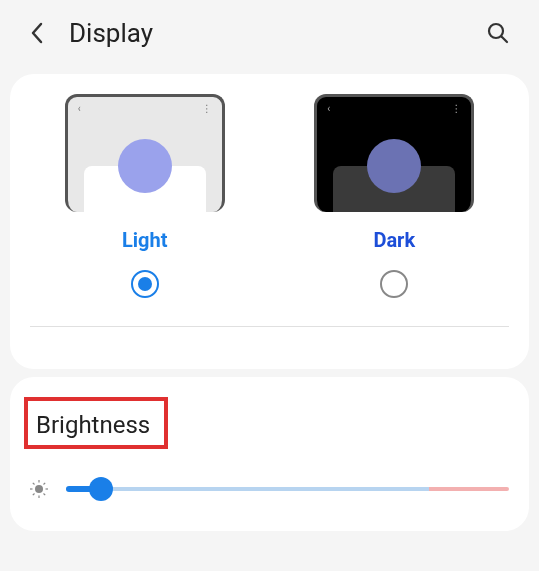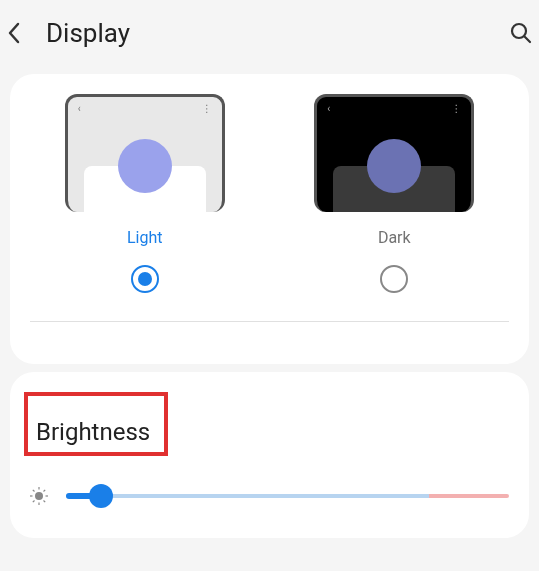--- a/index.html
+++ b/index.html
@@ -6,21 +6,21 @@
     body {
       font-family: -apple-system, BlinkMacSystemFont, 'Segoe UI', Roboto, sans-serif;
       background: #f5f5f5;
       width: 539px;
       height: 571px;
       overflow: hidden;
     }
     .header {
       display: flex;
       align-items: center;
-      padding: 18px 6px;
+      padding: 18px 29px;
       background: #f5f5f5;
     }
     .back-icon {
       width: 16px;
       height: 24px;
       margin-right: 24px;
       cursor: pointer;
     }
     .title {
       font-size: 26px;
@@ -89,25 +89,25 @@
       bottom: 0;
       left: 16px;
       right: 16px;
       height: 46px;
       border-radius: 8px 8px 0 0;
       background: #fff;
     }
     .preview-dark .preview-sheet { background: #3a3a3a; }
     .theme-label {
       margin-top: 16px;
-      font-size: 16px;
-      font-weight: 400;
+      font-size: 20px;
+      font-weight: 700;
     }
     .theme-label.selected { color: #1a7fe8; }
-    .theme-label.unselected { color: #737373; }
+    .theme-label.unselected { color: #1d4ed8; }
     .radio {
       margin-top: 18px;
       width: 28px;
       height: 28px;
       border-radius: 50%;
       border: 2px solid #888;
       display: flex;
       align-items: center;
       justify-content: center;
     }
@@ -134,21 +134,21 @@
     }
     .brightness-title {
       font-size: 24px;
       color: #222;
       display: inline-block;
       padding: 2px 6px;
     }
     .highlight {
       border: 4px solid #e03030;
       display: inline-block;
-      padding: 20px 8px 4px 2px;
+      padding: 8px 8px 4px 2px;
       margin-left: -6px;
     }
     .slider-row {
       display: flex;
       align-items: center;
       margin-top: 22px;
       gap: 18px;
     }
     .brightness-icon {
       width: 18px;

